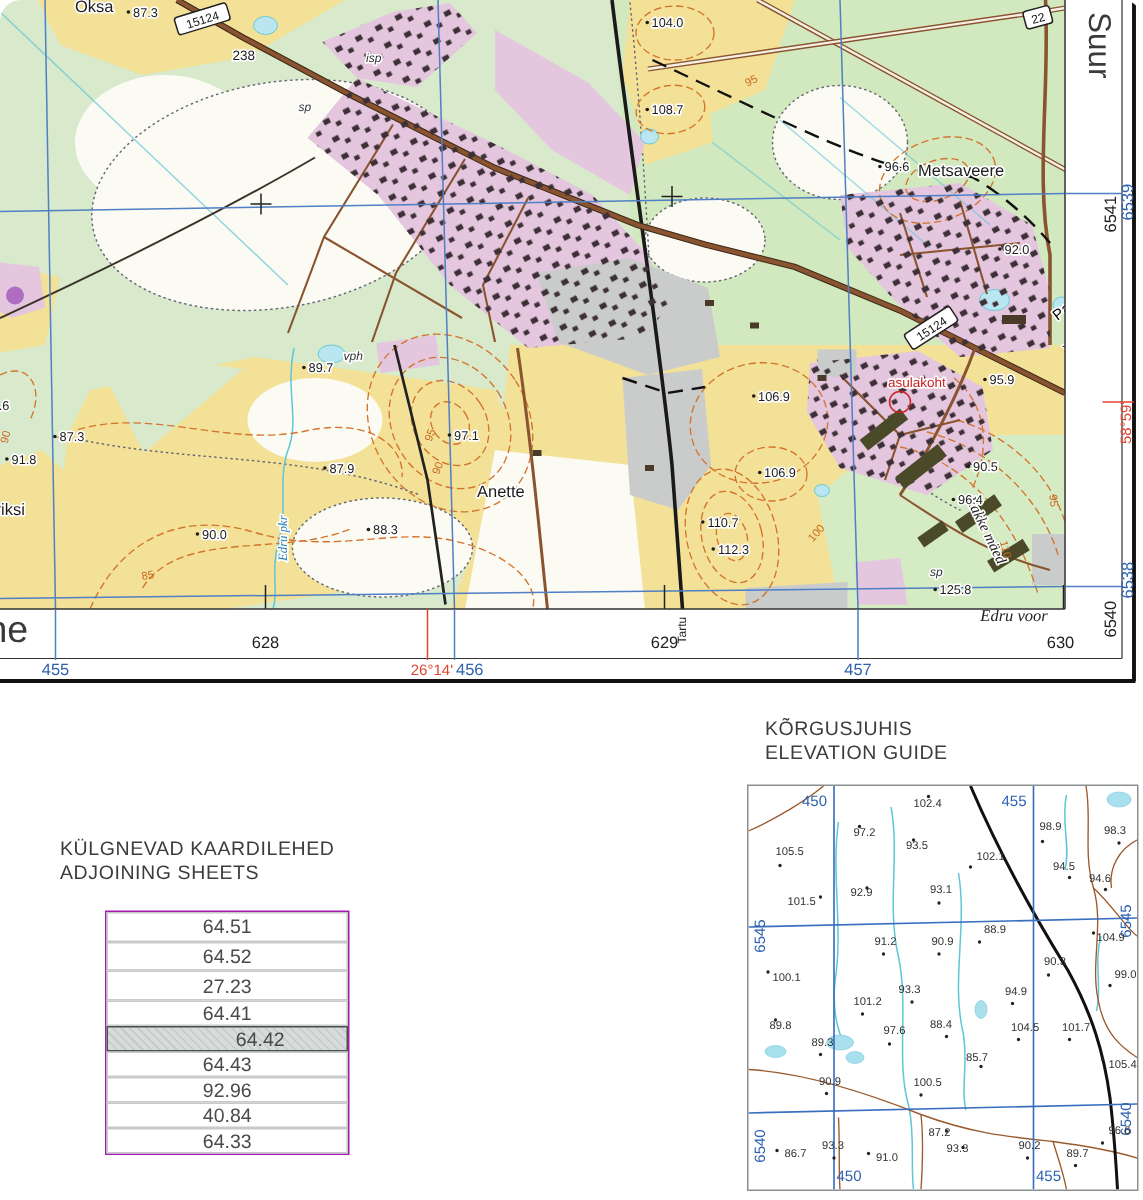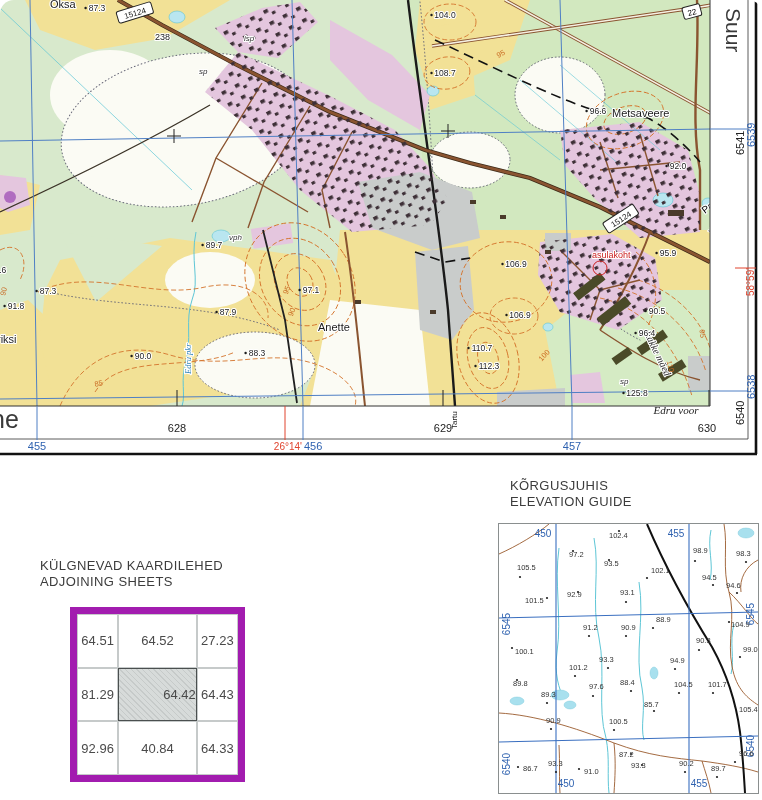--- a/index.html
+++ b/index.html
@@ -21,22 +21,22 @@
   .contour{stroke:#d4742c;stroke-width:0.9;fill:none;stroke-dasharray:5 2.5;}
   .dotted{stroke:#667;stroke-width:1;fill:none;stroke-dasharray:0.8 2.8;stroke-linecap:round;}
   .stream{stroke:#5ec6d6;stroke-width:1;fill:none;}
   .roadb{stroke:#8a5430;fill:none;}
   .roadcase{stroke:#3c2a18;fill:none;}
   .street{stroke:#8a5430;stroke-width:1.4;fill:none;}
   .gpt{font-size:7.5px;fill:#333;}
   .gl{font-size:10px;fill:#2f62b0;text-anchor:middle;}
   .title-block{position:absolute;color:#3c3c3c;font-size:13px;line-height:16px;letter-spacing:0.4px;}
   #adj-grid{position:absolute;left:70px;top:607px;width:161px;height:161px;
-            display:grid;grid-template-columns:repeat(3,1fr);grid-template-rows:repeat(3,1fr);
-            border:7px solid #a21caf;background:#fff;}
+            display:grid;grid-template-columns:repeat(1,1fr);grid-template-rows:repeat(3,1fr);
+            border:1px solid #a21caf;background:#fff;}
   .adj-cell{display:flex;align-items:center;justify-content:center;font-size:13px;color:#4a4a4a;
             border:0.5px solid #c6caca;}
   .adj-cell.current{background:#d7dbda;border:1.6px solid #4a4f4f;
      background-image:repeating-linear-gradient(45deg,rgba(120,125,125,.18) 0 1px,transparent 1px 4px);padding-left:44px;}
   #guide-svg{position:absolute;left:498px;top:523px;background:#fff;border:1px solid #8a8f8f;}
 </style>
 </head>
 <body>
 <div id="page">
 
@@ -332,21 +332,21 @@
 </svg>
 
 <div class="title-block" style="left:40px;top:558px;width:220px;">
   <div>KÜLGNEVAD KAARDILEHED</div>
   <div>ADJOINING SHEETS</div>
 </div>
 <div id="adj-grid">
   <div class="adj-cell">64.51</div>
   <div class="adj-cell">64.52</div>
   <div class="adj-cell">27.23</div>
-  <div class="adj-cell">81.29</div>
+  <div class="adj-cell">64.41</div>
   <div class="adj-cell current">64.42</div>
   <div class="adj-cell">64.43</div>
   <div class="adj-cell">92.96</div>
   <div class="adj-cell">40.84</div>
   <div class="adj-cell">64.33</div>
 </div>
 
 <div class="title-block" style="left:510px;top:478px;width:246px;">
   <div>KÕRGUSJUHIS</div>
   <div>ELEVATION GUIDE</div>

